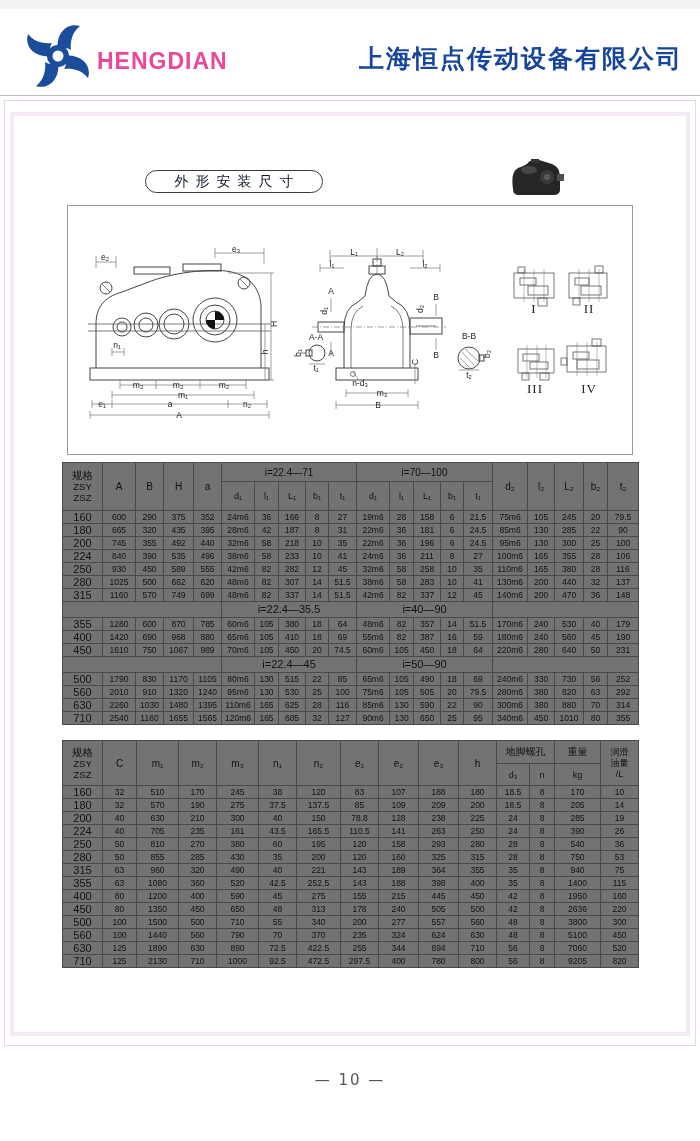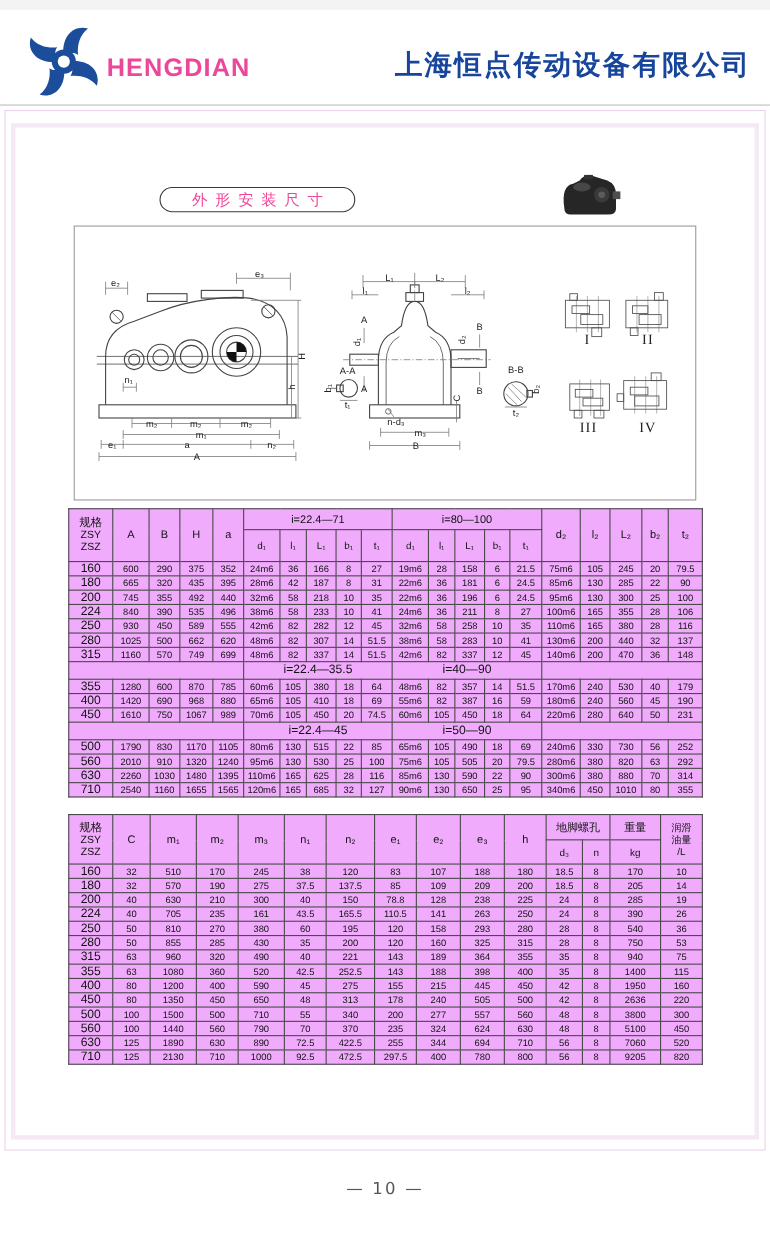--- a/index.html
+++ b/index.html
@@ -14,34 +14,34 @@
   .company { position:absolute; right:17px; top:42px; font-size:25px; font-weight:bold; color:#16459b;
              font-family:"Liberation Serif","DejaVu Serif",serif; letter-spacing:2px; white-space:nowrap; }
 
   
   .frame-outer { position:absolute; left:4px; top:100px; width:692px; height:946px; border:1px solid #ecd2ec; }
   .frame-inner { position:absolute; left:10px; top:112px; width:680px; height:924px; border:4px solid #f6e9f6; }
 
   
   .title-oval { position:absolute; left:145px; top:170px; width:178px; height:23px; border:1px solid #3a3a3a;
                 border-radius:12px; text-align:center; line-height:21px; font-size:14px; letter-spacing:7px;
-                padding-left:7px; color:#ec4899; background:#fff; }
+                padding-left:7px; color:#0f172a; background:#fff; }
   .photo { position:absolute; left:507px; top:155px; }
 
   
   .draw-panel { position:absolute; left:67px; top:205px; width:566px; height:250px; border:1px solid #9a9a9a; background:#fff; }
   .draw-panel svg { position:absolute; left:0; top:0; }
   .dlabel { position:absolute; font-size:8.5px; color:#222; transform:translate(-50%,-50%); white-space:nowrap; }
   .dlabel.rot { transform:translate(-50%,-50%) rotate(-90deg); }
   .dlabel.fig { font-size:13px; font-family:"Liberation Serif","DejaVu Serif",serif; letter-spacing:1px; }
 
   
   .tbl-wrap1 { position:absolute; left:62px; top:462px; }
   .tbl-wrap2 { position:absolute; left:62px; top:740px; }
-  table { border-collapse:collapse; table-layout:fixed; width:576px; background:#f0abfc;padding-left:11px; }
+  table { border-collapse:collapse; table-layout:fixed; width:576px; background:#737373;padding-left:11px; }
   th,td { border:1px solid #4a4a4a; text-align:center; vertical-align:middle; font-weight:normal;
           overflow:hidden; white-space:nowrap; padding:0; }
   th { font-size:9px; }
   td { font-size:8.5px; height:13px; line-height:12px; }
   tr.h1 th { height:19px; font-size:10px; }
   tr.h2 th { height:29px; }
   td.spec, .spec-h { font-size:11px; }
   .spec-h div { line-height:11px; font-size:9.5px; }
   .spec-h div:first-child { font-size:10.5px; }
   tr.sub td { font-size:11px; height:15px; line-height:15px; }
@@ -272,21 +272,21 @@
           <th class="spec-h" rowspan="2">
             <div>规格</div>
             <div>ZSY</div>
             <div>ZSZ</div>
           </th>
           <th rowspan="2">A</th>
           <th rowspan="2">B</th>
           <th rowspan="2">H</th>
           <th rowspan="2">a</th>
           <th colspan="5">i=22.4—71</th>
-          <th colspan="5">i=80—100</th>
+          <th colspan="5">i=70—100</th>
           <th rowspan="2">d₂</th>
           <th rowspan="2">l₂</th>
           <th rowspan="2">L₂</th>
           <th rowspan="2">b₂</th>
           <th rowspan="2">t₂</th>
         </tr>
         <tr class="h2">
           <th>d₁</th>
           <th>l₁</th>
           <th>L₁</th>

